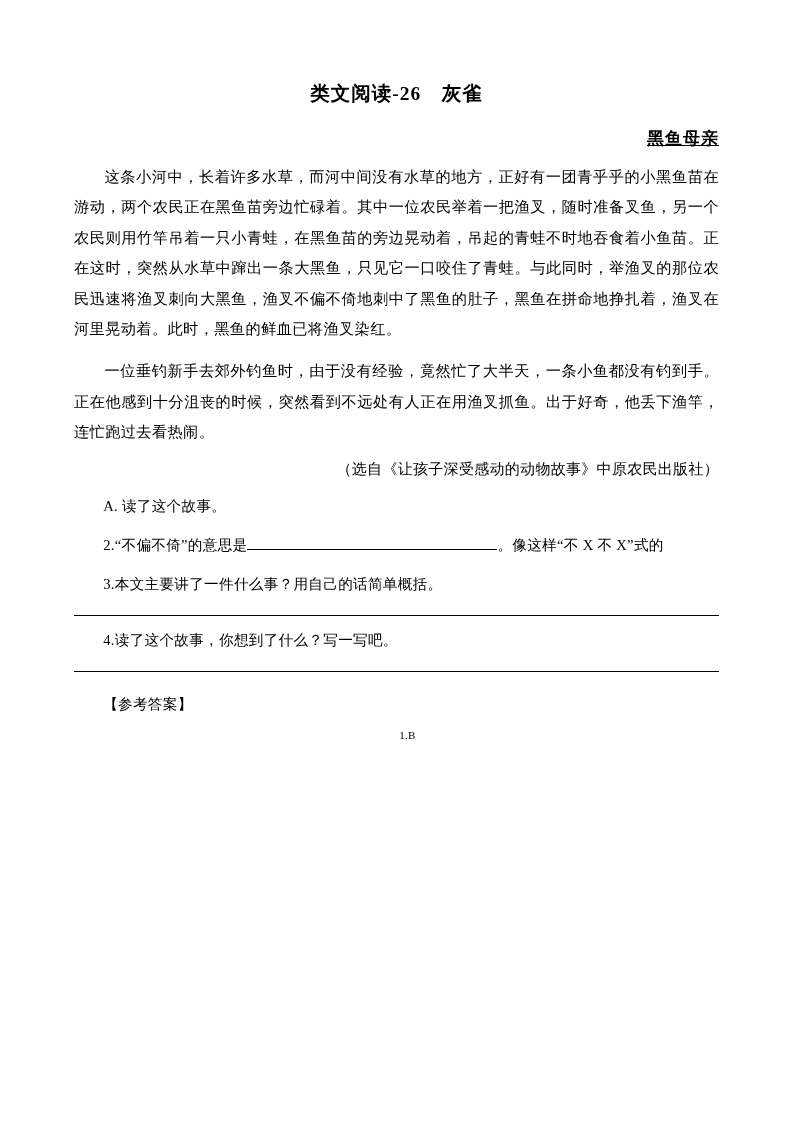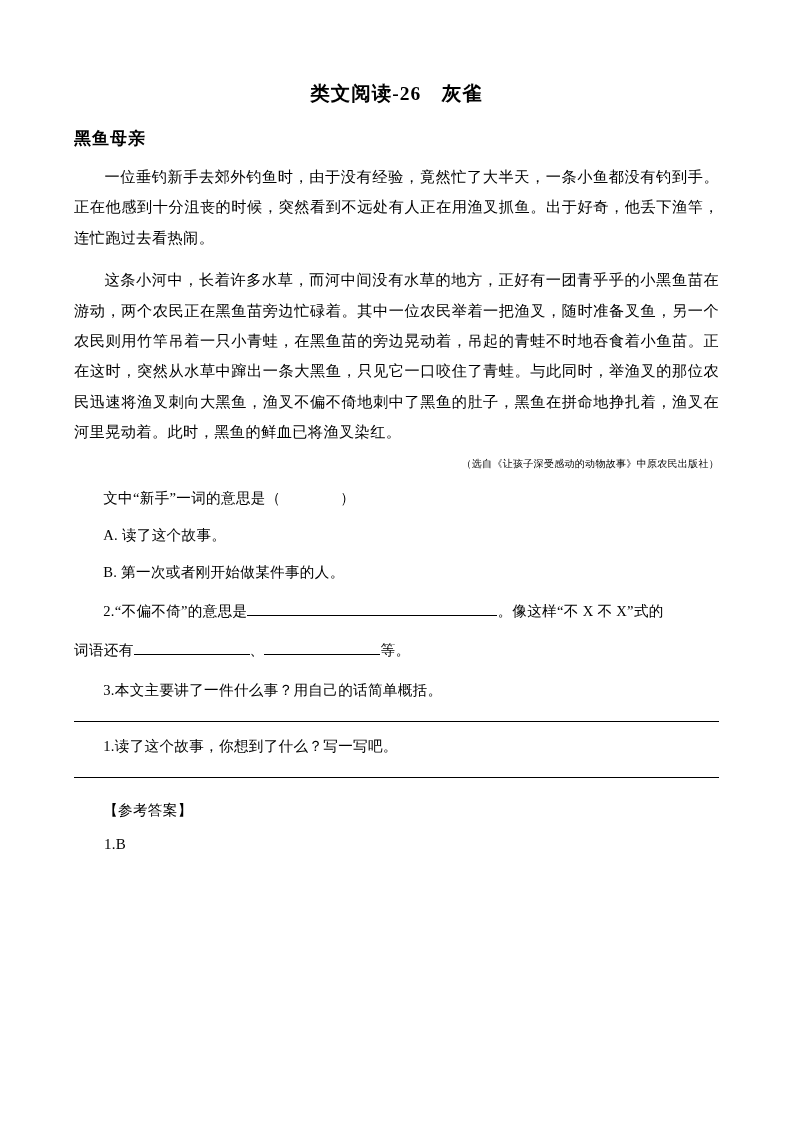--- a/index.html
+++ b/index.html
@@ -23,37 +23,38 @@
   }
   .doc-title {
     text-align: center;
     font-size: 19.5px;
     font-weight: bold;
     letter-spacing: 1px;
     margin: 18px 0 0 0;
     font-family: "Liberation Serif", "DejaVu Serif", serif;
   }
   .doc-subtitle {
-    text-align: left;
+    text-align: right;
     font-size: 17px;
     font-weight: bold;
     margin: 20px 0 0 0;
     letter-spacing: 1px;
+    text-decoration: underline;
   }
   .body-para {
     font-size: 15.2px;
     line-height: 2.0;
     text-align: justify;
     text-indent: 2em;
     margin: 12px 0 0 0;
     font-family: "Liberation Serif", "DejaVu Serif", serif;
     letter-spacing: 0.4px;
   }
   .source-line {
-    font-size: 10px;
+    font-size: 15px;
     line-height: 2.0;
     text-align: right;
     margin: 6px 0 0 0;
     letter-spacing: 0.3px;
   }
   .q-line {
     font-size: 14.6px;
     line-height: 2.0;
     margin: 10px 0 0 0;
     text-indent: 2em;
@@ -87,51 +88,49 @@
   }
   .ans-head {
     font-size: 14.6px;
     line-height: 2.0;
     margin: 18px 0 0 0;
     text-indent: 2em;
     font-weight: normal;
     letter-spacing: 0.3px;
   }
   .ans-item {
-    font-size: 15px;
+    font-size: 11px;
     line-height: 2.0;
     margin: 4px 0 0 0;
     text-indent: 2em;
     letter-spacing: 0.3px;
+    text-align: center;
   }
 </style>
 </head>
 <body>
 
 <div class="page">
 
   <h1 class="doc-title">类文阅读-26　灰雀</h1>
 
   <h2 class="doc-subtitle">黑鱼母亲</h2>
 
+  <p class="body-para">这条小河中，长着许多水草，而河中间没有水草的地方，正好有一团青乎乎的小黑鱼苗在游动，两个农民正在黑鱼苗旁边忙碌着。其中一位农民举着一把渔叉，随时准备叉鱼，另一个农民则用竹竿吊着一只小青蛙，在黑鱼苗的旁边晃动着，吊起的青蛙不时地吞食着小鱼苗。正在这时，突然从水草中蹿出一条大黑鱼，只见它一口咬住了青蛙。与此同时，举渔叉的那位农民迅速将渔叉刺向大黑鱼，渔叉不偏不倚地刺中了黑鱼的肚子，黑鱼在拼命地挣扎着，渔叉在河里晃动着。此时，黑鱼的鲜血已将渔叉染红。</p>
   <p class="body-para">一位垂钓新手去郊外钓鱼时，由于没有经验，竟然忙了大半天，一条小鱼都没有钓到手。正在他感到十分沮丧的时候，突然看到不远处有人正在用渔叉抓鱼。出于好奇，他丢下渔竿，连忙跑过去看热闹。</p>
-  <p class="body-para">这条小河中，长着许多水草，而河中间没有水草的地方，正好有一团青乎乎的小黑鱼苗在游动，两个农民正在黑鱼苗旁边忙碌着。其中一位农民举着一把渔叉，随时准备叉鱼，另一个农民则用竹竿吊着一只小青蛙，在黑鱼苗的旁边晃动着，吊起的青蛙不时地吞食着小鱼苗。正在这时，突然从水草中蹿出一条大黑鱼，只见它一口咬住了青蛙。与此同时，举渔叉的那位农民迅速将渔叉刺向大黑鱼，渔叉不偏不倚地刺中了黑鱼的肚子，黑鱼在拼命地挣扎着，渔叉在河里晃动着。此时，黑鱼的鲜血已将渔叉染红。</p>
 
   <p class="source-line">（选自《让孩子深受感动的动物故事》中原农民出版社）</p>
 
-  <p class="q-line">文中“新手”一词的意思是（　　　　）</p>
   <p class="opt-line">A. 读了这个故事。</p>
-  <p class="opt-line">B. 第一次或者刚开始做某件事的人。</p>
 
   <p class="q-line"><span>2.“不偏不倚”的意思是</span><span class="fill-blank blank-long"></span><span>。像这样“不 X 不 X”式的</span></p>
 
-  <p class="q-line no-indent"><span>词语还有</span><span class="fill-blank blank-mid"></span><span>、</span><span class="fill-blank blank-mid2"></span><span>等。</span></p>
 
   <p class="q-line">3.本文主要讲了一件什么事？用自己的话简单概括。</p>
   <hr class="answer-rule">
 
-  <p class="q-line">1.读了这个故事，你想到了什么？写一写吧。</p>
+  <p class="q-line">4.读了这个故事，你想到了什么？写一写吧。</p>
   <hr class="answer-rule">
 
   <p class="ans-head">【参考答案】</p>
   <p class="ans-item">1.B</p>
 
 </div>
 
 </body></html>

